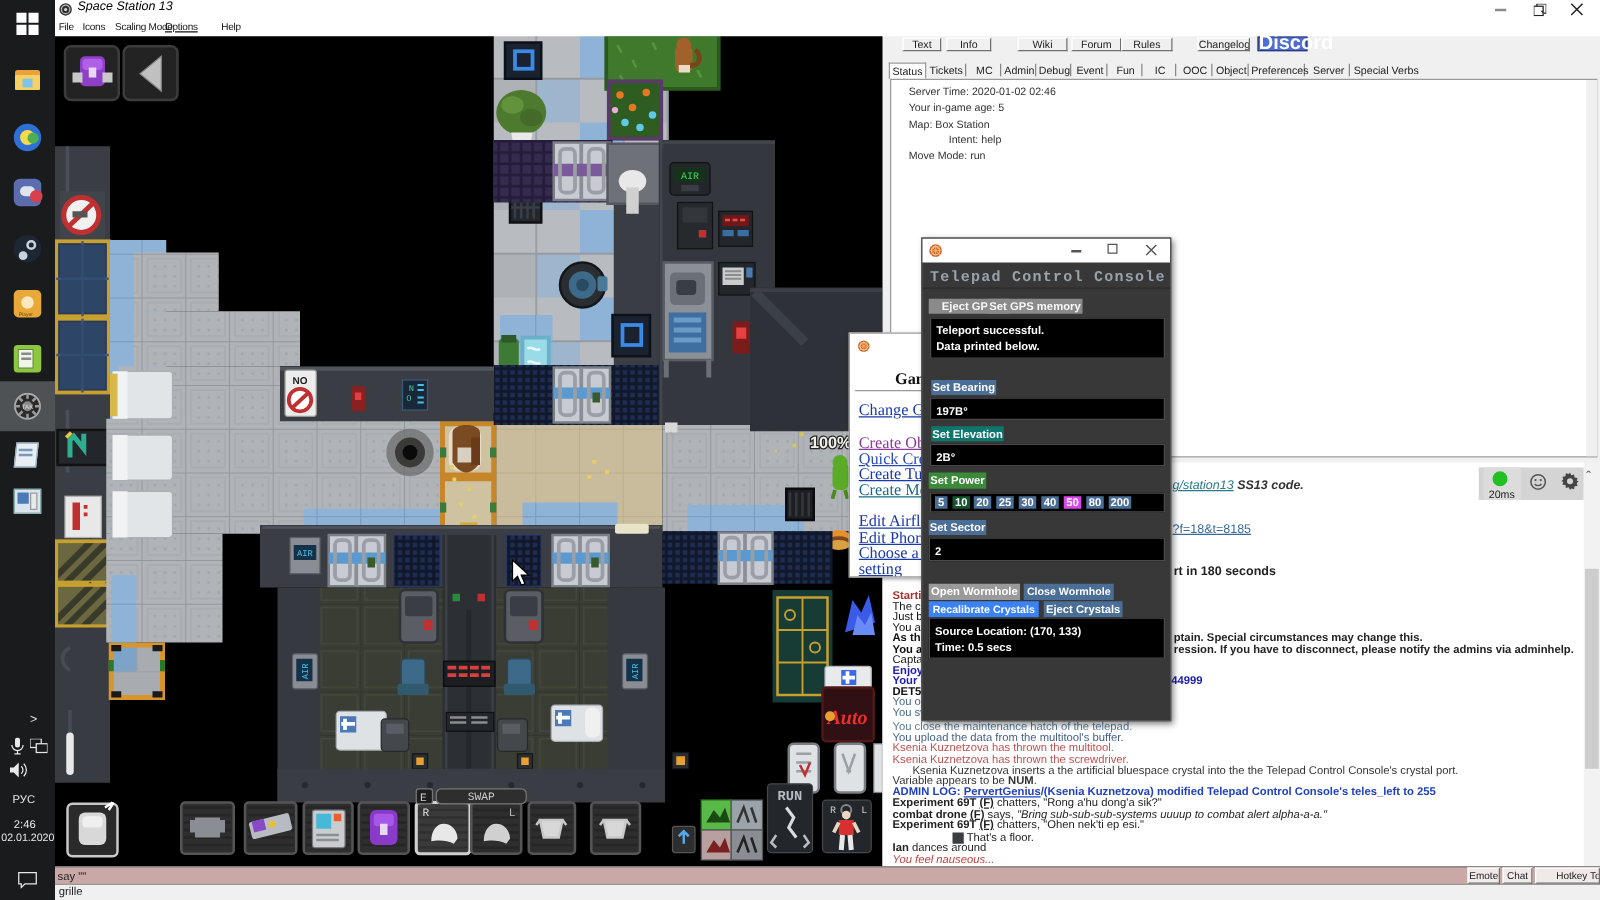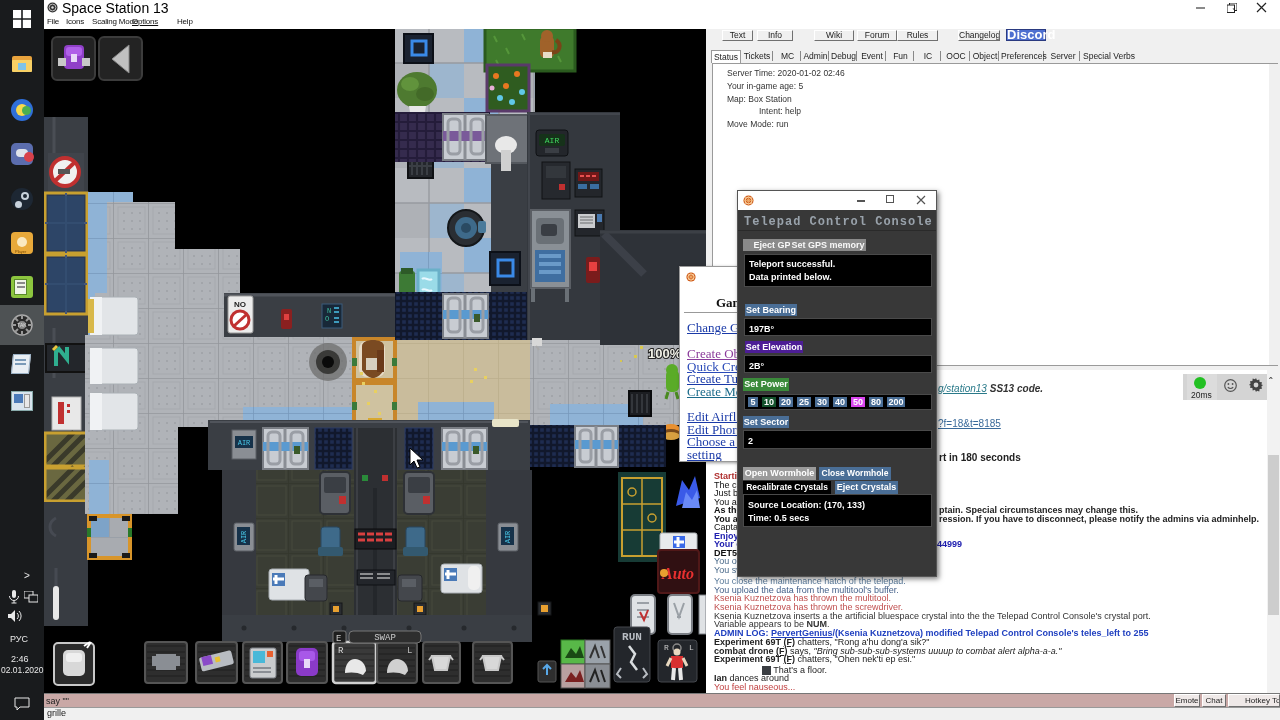--- a/index.html
+++ b/index.html
@@ -90,21 +90,21 @@
 </div>
 
 <div class="abs" style="left:44px;top:0;width:1236px;height:16px;background:#ffffff;z-index:5;">
 
   <svg class="abs" style="left:3px;top:2px;" width="11" height="11" viewBox="0 0 11 11">
         <circle cx="5.5" cy="5.5" r="5" fill="#333"></circle>
         <circle cx="5.5" cy="5.5" r="3.4" fill="none" stroke="#bbb" stroke-width="1"></circle>
         <circle cx="5.5" cy="5.5" r="1.2" fill="#ddd"></circle>
       </svg>
 
-  <div class="abs" style="left:18px;top:0;font-size:14px;color:#000;">Space Station 13</div>
+  <div class="abs" style="left:18px;top:0;font-size:10px;color:#000;font-style:italic;">Space Station 13</div>
 
   <div class="abs" style="left:1152px;top:7px;width:9px;height:2px;background:#8a8a8a;"></div>
 
   <svg class="abs" style="left:1183px;top:3px;" width="10" height="10" viewBox="0 0 10 10">
         <rect x="0" y="2" width="7.5" height="7.5" fill="#fff" stroke="#222"></rect>
         <path d="M2.5 2V0h7.5v7.5h-2" fill="none" stroke="#222"></path>
         <path d="M5.5 5.5h2v2z" fill="#222"></path>
       </svg>
 
   <svg class="abs" style="left:1212px;top:2px;" width="11" height="11" viewBox="0 0 11 11">
@@ -850,21 +850,21 @@
   <div class="abs btn3d" style="left:51px;top:2px;width:36px;height:11px;line-height:9px;">Info</div>
 
   <div class="abs btn3d" style="left:108px;top:2px;width:40px;height:11px;line-height:9px;">Wiki</div>
 
   <div class="abs btn3d" style="left:151px;top:2px;width:40px;height:11px;line-height:9px;">Forum</div>
 
   <div class="abs btn3d" style="left:191px;top:2px;width:41px;height:11px;line-height:9px;">Rules</div>
 
   <div class="abs btn3d" style="left:252px;top:2px;width:42px;height:11px;line-height:9px;">Changelog</div>
 
-  <div class="abs" style="left:300px;top:1px;width:40px;height:12px;background:#4e6fd0;border:1px solid #2a3a80;color:#fff;font-weight:bold;font-size:13px;text-align:center;line-height:10px;">Discord</div>
+  <div class="abs" style="left:300px;top:1px;width:40px;height:12px;background:#4e6fd0;border:1px solid #2a3a80;color:#fff;font-weight:bold;font-size:16px;text-align:center;line-height:10px;">Discord</div>
 
   <div class="abs" style="left:0px;top:22px;width:574px;height:13px;font-size:8.5px;color:#222;">
     <span class="abs" style="left:5px;top:0;width:30px;height:13px;background:#fff;border:1px solid #999;border-bottom:none;text-align:center;line-height:12px;">Status</span>
     <span class="abs" style="left:36px;top:1px;width:31px;text-align:center;border-right:1px solid #888;">Tickets</span>
     <span class="abs" style="left:69px;top:1px;width:26px;text-align:center;border-right:1px solid #888;">MC</span>
     <span class="abs" style="left:97px;top:1px;width:26px;text-align:center;border-right:1px solid #888;">Admin</span>
     <span class="abs" style="left:125px;top:1px;width:26px;text-align:center;border-right:1px solid #888;">Debug</span>
     <span class="abs" style="left:153px;top:1px;width:27px;text-align:center;border-right:1px solid #888;">Event</span>
     <span class="abs" style="left:182px;top:1px;width:26px;text-align:center;border-right:1px solid #888;">Fun</span>
     <span class="abs" style="left:210px;top:1px;width:25px;text-align:center;border-right:1px solid #888;">IC</span>
@@ -912,29 +912,29 @@
     <div class="abs" style="left:8px;top:195px;color:#4a6a8a;">You switch the mu</div>
 
     <div class="abs" style="left:233px;top:135px;font-weight:bold;color:#222;">ptain. Special circumstances may change this.</div>
     <div class="abs" style="left:233px;top:144px;font-weight:bold;color:#222;">ression. If you have to disconnect, please notify the admins via adminhelp.</div>
     <div class="abs" style="left:231px;top:169px;color:#2020b0;font-weight:bold;">44999</div>
 
     <div class="abs" style="left:8px;top:206px;color:#5a7a9a;">You close the maintenance hatch of the telepad.</div>
     <div class="abs" style="left:8px;top:215px;color:#45618a;">You upload the data from the multitool's buffer.</div>
     <div class="abs" style="left:8px;top:223px;color:#c05050;">Ksenia Kuznetzova has thrown the multitool.</div>
     <div class="abs" style="left:8px;top:232px;color:#c05050;">Ksenia Kuznetzova has thrown the screwdriver.</div>
-    <div class="abs" style="left:8px;top:241px;color:#333;">Ksenia Kuznetzova inserts a the artificial bluespace crystal into the the Telepad Control Console's crystal port.</div>
+    <div class="abs" style="left:24px;top:241px;color:#333;">Ksenia Kuznetzova inserts a the artificial bluespace crystal into the the Telepad Control Console's crystal port.</div>
     <div class="abs" style="left:8px;top:249px;color:#333;">Variable appears to be <b>NUM</b>.</div>
     <div class="abs" style="left:8px;top:258px;color:#2040c0;font-weight:bold;">ADMIN LOG: <span style="text-decoration:underline;">PervertGenius</span>/(Ksenia Kuznetzova) modified Telepad Control Console's teles_left to 255</div>
     <div class="abs" style="left:8px;top:267px;color:#222;"><b>Experiment 69T <span style="text-decoration:underline;">(F)</span></b> chatters, "Rong a'hu dong'a sik?"</div>
     <div class="abs" style="left:8px;top:276px;color:#222;"><b>combat drone <span style="text-decoration:underline;">(F)</span></b> says, <i>"Bring sub-sub-sub-systems uuuup to combat alert alpha-a-a."</i></div>
     <div class="abs" style="left:8px;top:284px;color:#222;"><b>Experiment 69T <span style="text-decoration:underline;">(F)</span></b> chatters, "Ohen nek'ti ep esi."</div>
     <div class="abs" style="left:8px;top:295px;color:#222;padding-left:48px;"><span style="display:inline-block;width:9px;height:9px;background:#3a3d42;vertical-align:-2px;"></span> That's a floor.</div>
     <div class="abs" style="left:8px;top:303px;color:#222;"><b>Ian</b> dances around</div>
-    <div class="abs" style="left:8px;top:312px;color:#c04040;">You feel nauseous...</div>
+    <div class="abs" style="left:8px;top:312px;color:#c04040;font-style:italic;">You feel nauseous...</div>
   </div>
 
   <div class="abs" style="left:477px;top:346px;width:84px;height:26px;background:#d4d4d4;">
     <div class="abs" style="left:4px;top:0;width:30px;height:26px;background:#dcdcdc;"></div>
 
     <div class="abs" style="left:11px;top:3px;width:12px;height:12px;border-radius:50%;background:#22c022;"></div>
     <div class="abs" style="left:8px;top:16px;font-size:8.5px;color:#222;">20ms</div>
 
     <svg class="abs" style="left:41px;top:5px;" width="13" height="13" viewBox="0 0 13 13">
           <circle cx="6.5" cy="6.5" r="5.8" fill="none" stroke="#555" stroke-width="1.2"></circle>
@@ -1025,21 +1025,21 @@
     <div class="abs" style="left:4px;top:4px;">Teleport successful.</div>
     <div class="abs" style="left:4px;top:17px;">Data printed below.</div>
   </div>
 
   <div class="abs" style="left:7px;top:113px;width:52px;height:12px;background:#4a6e96;color:#fff;font-weight:bold;text-align:center;line-height:12px;">Set Bearing</div>
 
   <div class="abs" style="left:6px;top:127px;width:188px;height:18px;background:#000;border:1px solid #4a4a4a;color:#fff;font-weight:bold;">
     <div class="abs" style="left:4px;top:5px;">197B°</div>
   </div>
 
-  <div class="abs" style="left:7px;top:150px;width:58px;height:12px;background:#4c1d95;color:#fff;font-weight:bold;text-align:center;line-height:12px;">Set Elevation</div>
+  <div class="abs" style="left:7px;top:150px;width:58px;height:12px;background:#0f766e;color:#fff;font-weight:bold;text-align:center;line-height:12px;">Set Elevation</div>
 
   <div class="abs" style="left:6px;top:164px;width:188px;height:18px;background:#000;border:1px solid #4a4a4a;color:#fff;font-weight:bold;">
     <div class="abs" style="left:4px;top:5px;">2B°</div>
   </div>
 
   <div class="abs" style="left:5px;top:187px;width:46px;height:13px;background:#3a8a3a;color:#fff;font-weight:bold;text-align:center;line-height:13px;">Set Power</div>
 
   <div class="abs" style="left:6px;top:203px;width:188px;height:16px;background:#000;border:1px solid #4a4a4a;color:#fff;font-weight:bold;">
     <span class="abs" style="left:3px;top:2px;width:10px;background:#4a6e96;text-align:center;">5</span>
     <span class="abs" style="left:17px;top:2px;width:14px;background:#14532d;text-align:center;">10</span>
@@ -1055,21 +1055,21 @@
   <div class="abs" style="left:5px;top:225px;width:46px;height:12px;background:#4a6e96;color:#fff;font-weight:bold;text-align:center;line-height:12px;">Set Sector</div>
 
   <div class="abs" style="left:5px;top:239px;width:189px;height:19px;background:#000;border:1px solid #4a4a4a;color:#fff;font-weight:bold;">
     <div class="abs" style="left:4px;top:5px;">2</div>
   </div>
 
   <div class="abs" style="left:5px;top:276px;width:73px;height:13px;background:#9a9a9a;color:#fff;font-weight:bold;text-align:center;line-height:13px;">Open Wormhole</div>
 
   <div class="abs" style="left:81px;top:276px;width:72px;height:13px;background:#4a6e96;color:#fff;font-weight:bold;text-align:center;line-height:13px;font-size:8.5px;">Close Wormhole</div>
 
-  <div class="abs" style="left:5px;top:290px;width:88px;height:13px;background:#000000;color:#fff;font-weight:bold;text-align:center;line-height:13px;font-size:8.5px;">Recalibrate Crystals</div>
+  <div class="abs" style="left:5px;top:290px;width:88px;height:13px;background:#3b82f6;color:#fff;font-weight:bold;text-align:center;line-height:13px;font-size:8.5px;">Recalibrate Crystals</div>
 
   <div class="abs" style="left:97px;top:290px;width:63px;height:13px;background:#4a6e96;color:#fff;font-weight:bold;text-align:center;line-height:13px;">Eject Crystals</div>
 
   <div class="abs" style="left:5px;top:303px;width:189px;height:33px;background:#000;border:1px solid #4a4a4a;color:#fff;font-weight:bold;">
     <div class="abs" style="left:4px;top:5px;">Source Location: (170, 133)</div>
     <div class="abs" style="left:4px;top:18px;">Time: 0.5 secs</div>
   </div>
 </div>
 
 </div>

